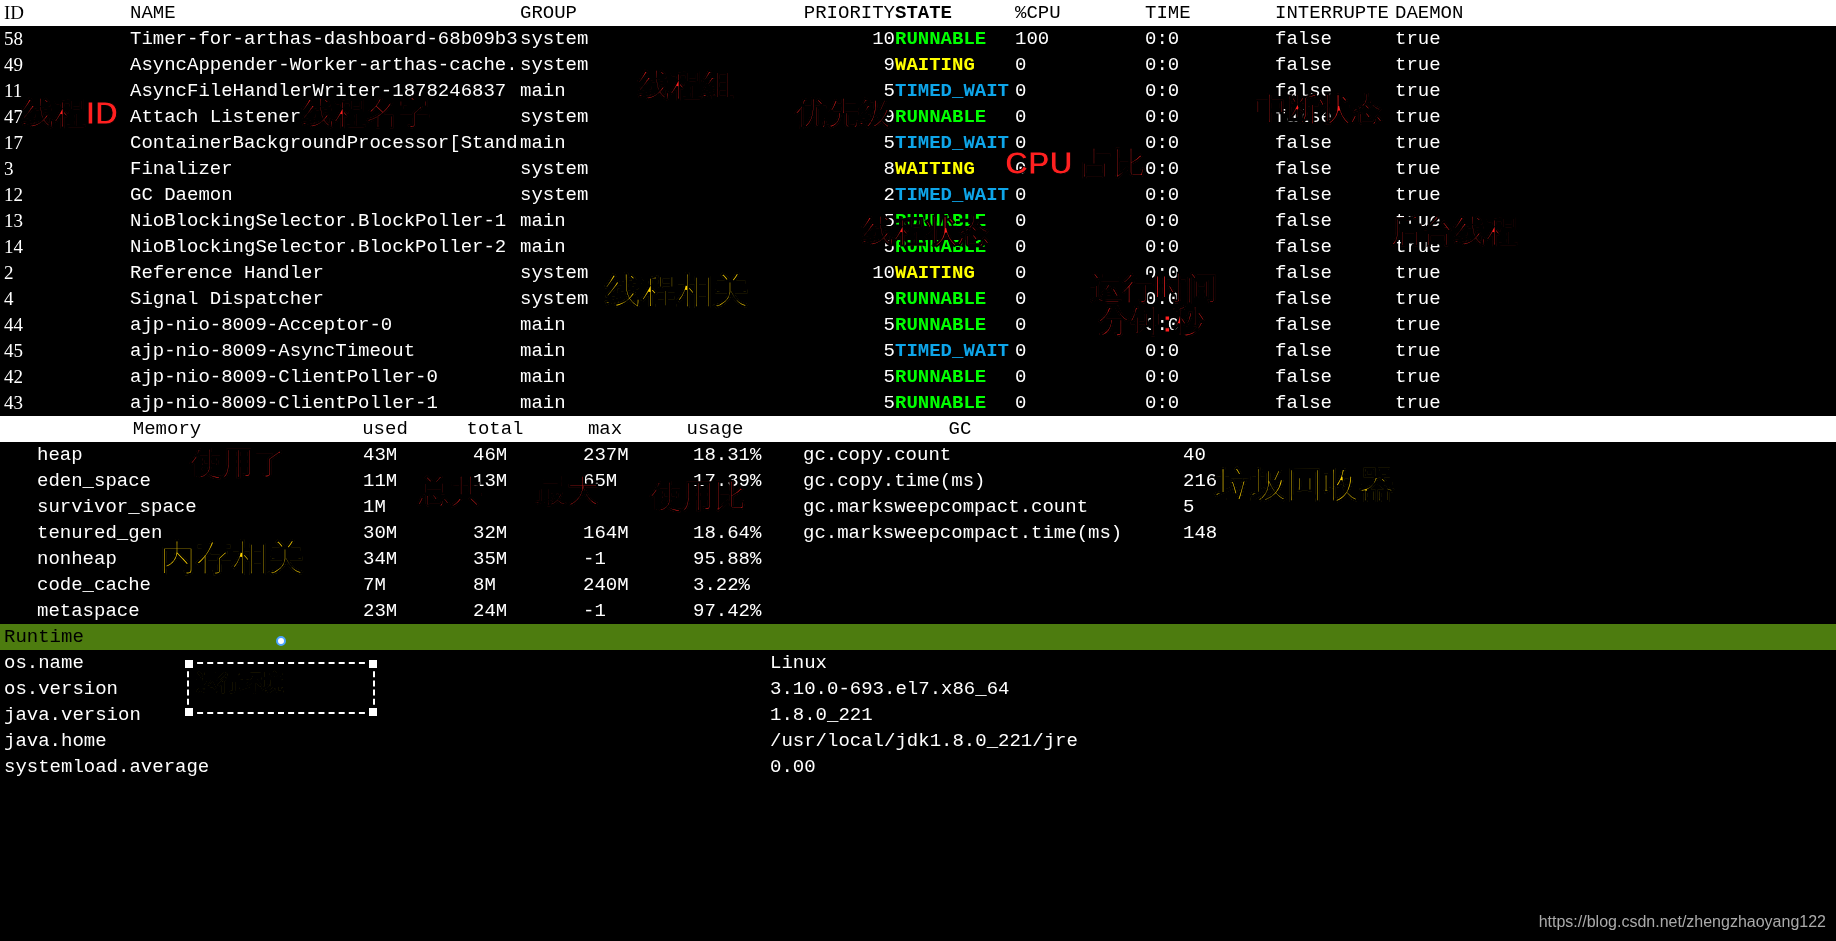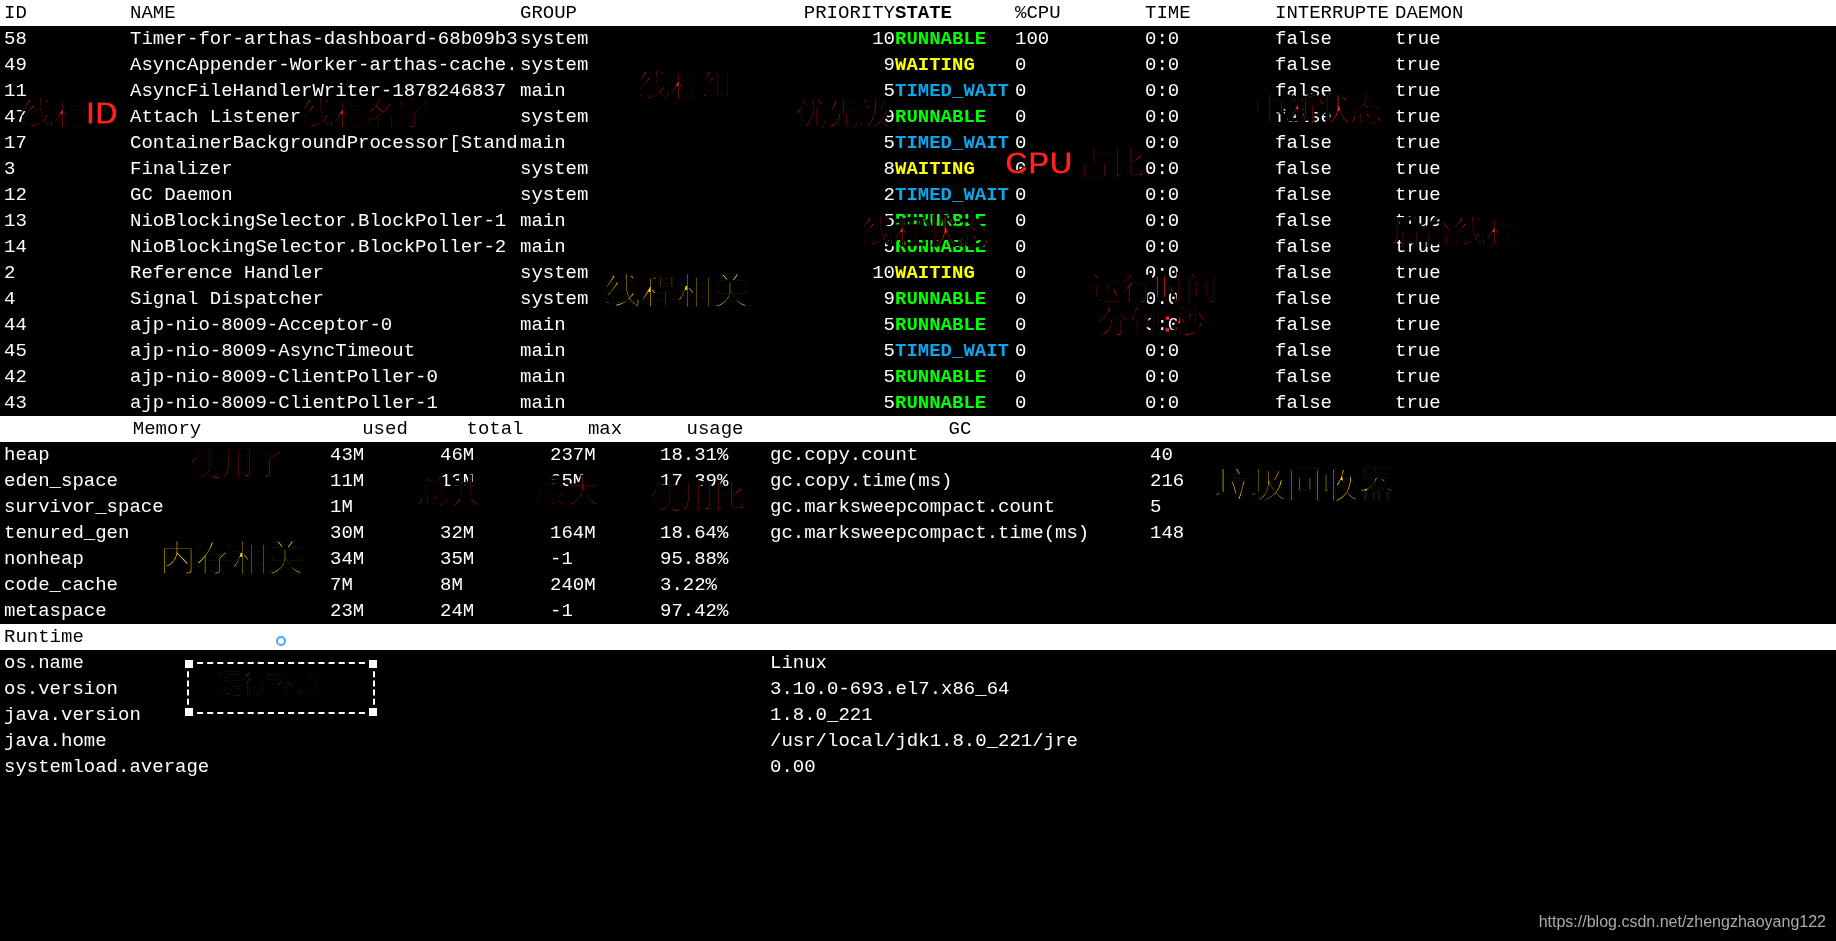--- a/index.html
+++ b/index.html
@@ -18,21 +18,21 @@
     background: #fff;
     color: #000;
     display: flex;
     height: 26px;
     font-weight: normal;
   }
   .row {
     display: flex;
     height: 26px;
   }
-  .col-id       { width: 130px;  padding-left: 4px; }
+  .col-id       { width: 130px;  padding-left: 4px; font-family: Liberation Serif, serif; }
   .col-name     { width: 390px; }
   .col-group    { width: 255px; }
   .col-priority { width: 120px; text-align: right; }
   .col-state    { width: 120px; font-weight: bold; }
   .col-cpu      { width: 130px; }
   .col-time     { width: 130px; }
   .col-intr     { width: 120px; }
   .col-daemon   { width: 100px; }
 
   .state-RUNNABLE   { color: #00ff00; }
@@ -42,31 +42,32 @@
   .mem-header {
     background: #fff;
     color: #000;
     display: flex;
     height: 26px;
     text-align: center;
   }
   .mem-row {
     display: flex;
     height: 26px;
+    margin-left: 33px;
   }
   .mcol-name  { width: 330px; padding-left: 4px; }
   .mcol-used  { width: 110px; }
   .mcol-total { width: 110px; }
   .mcol-max   { width: 110px; }
   .mcol-usage { width: 110px; }
   .mcol-gc    { width: 380px; }
   .mcol-gcval { width: 120px; }
 
   .rt-header {
-    background: #ffffff;
+    background: #4d7c0f;
     color: #000;
     height: 26px;
     padding-left: 4px;
   }
   .rt-row {
     display: flex;
     height: 26px;
   }
   .rcol-key { width: 770px; padding-left: 4px; }
   .rcol-val { flex: 1; }
@@ -412,15 +413,15 @@
 <div class="annot red" style="top:478px;left:535px">最大</div>
 <div class="annot red" style="top:483px;left:650px">使用比</div>
 <div class="annot yellow" style="top:545px;left:160px;font-size:36px">内存相关</div>
 <div class="annot yellow" style="top:472px;left:1215px;font-size:36px">垃圾回收器</div>
 
 <div class="annot-box" style="top:662px;left:187px;width:188px;height:52px">
   <span class="c3"></span>
     <span class="c4"></span>
   <span class="rot-handle"></span>
 </div>
-<div class="annot yellow" style="top:670px;left:216px;font-size:26px">运行环境</div>
+<div class="annot yellow" style="top:670px;left:196px;font-size:22px">运行环境</div>
 
 <div class="watermark">https://blog.csdn.net/zhengzhaoyang122</div>
 
 </body></html>

